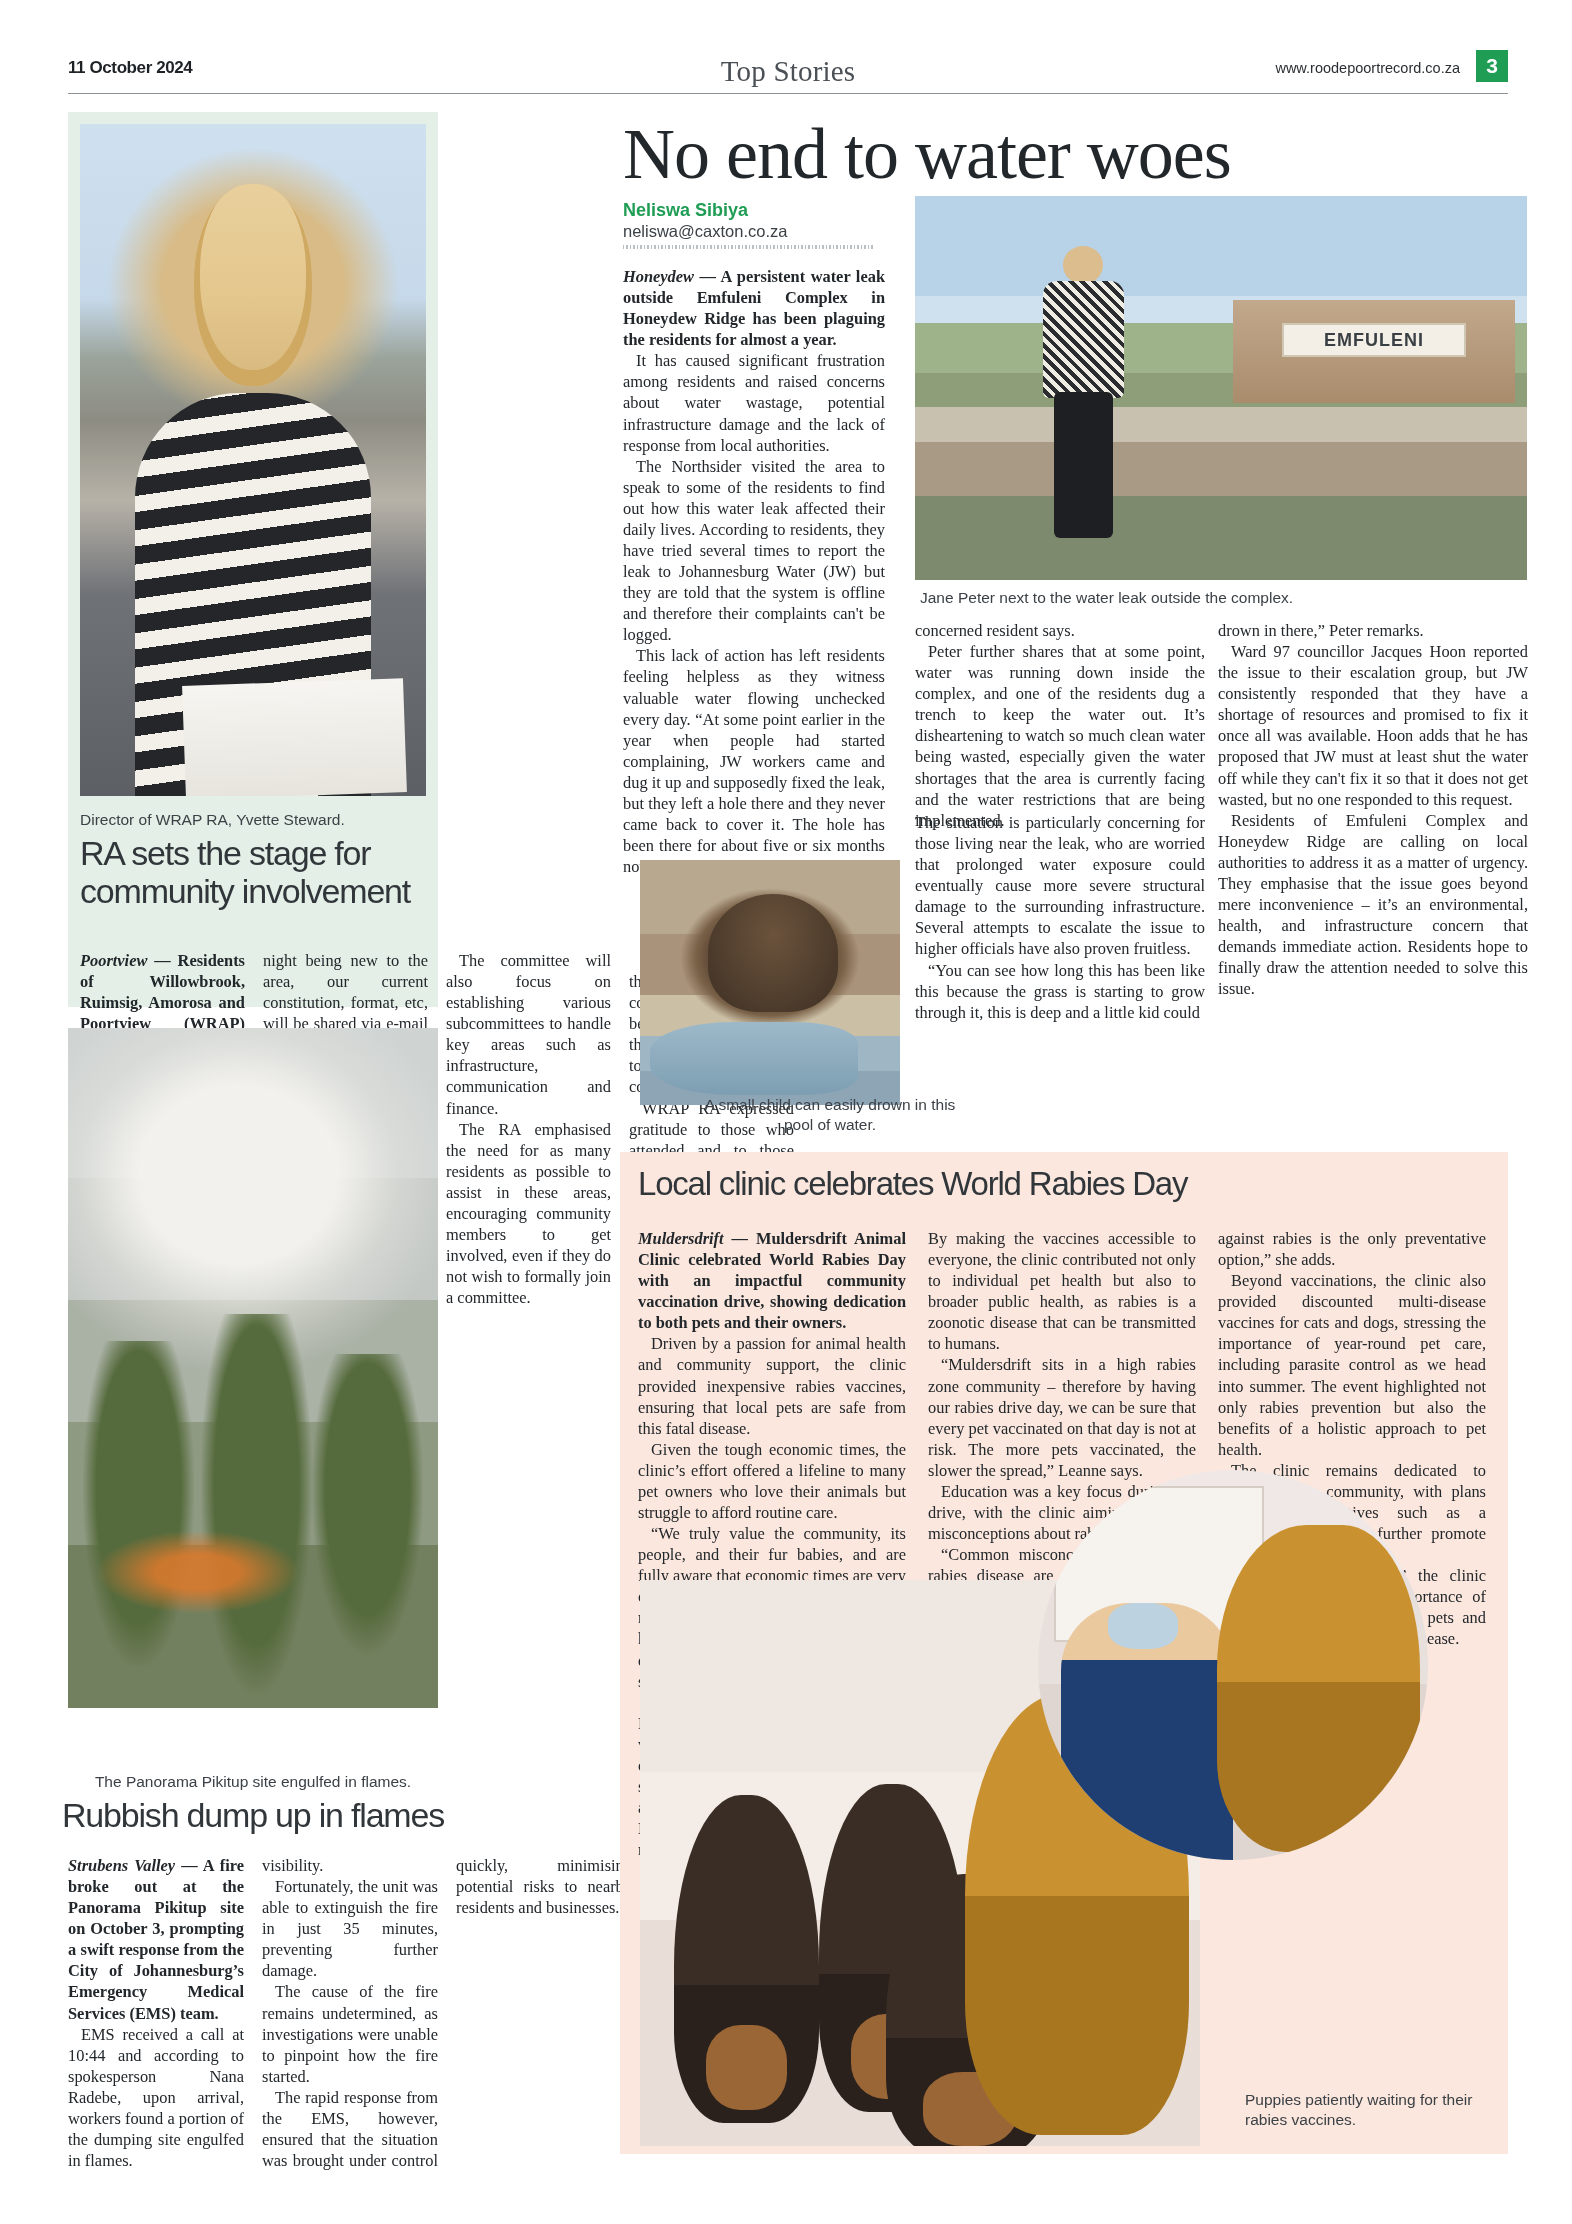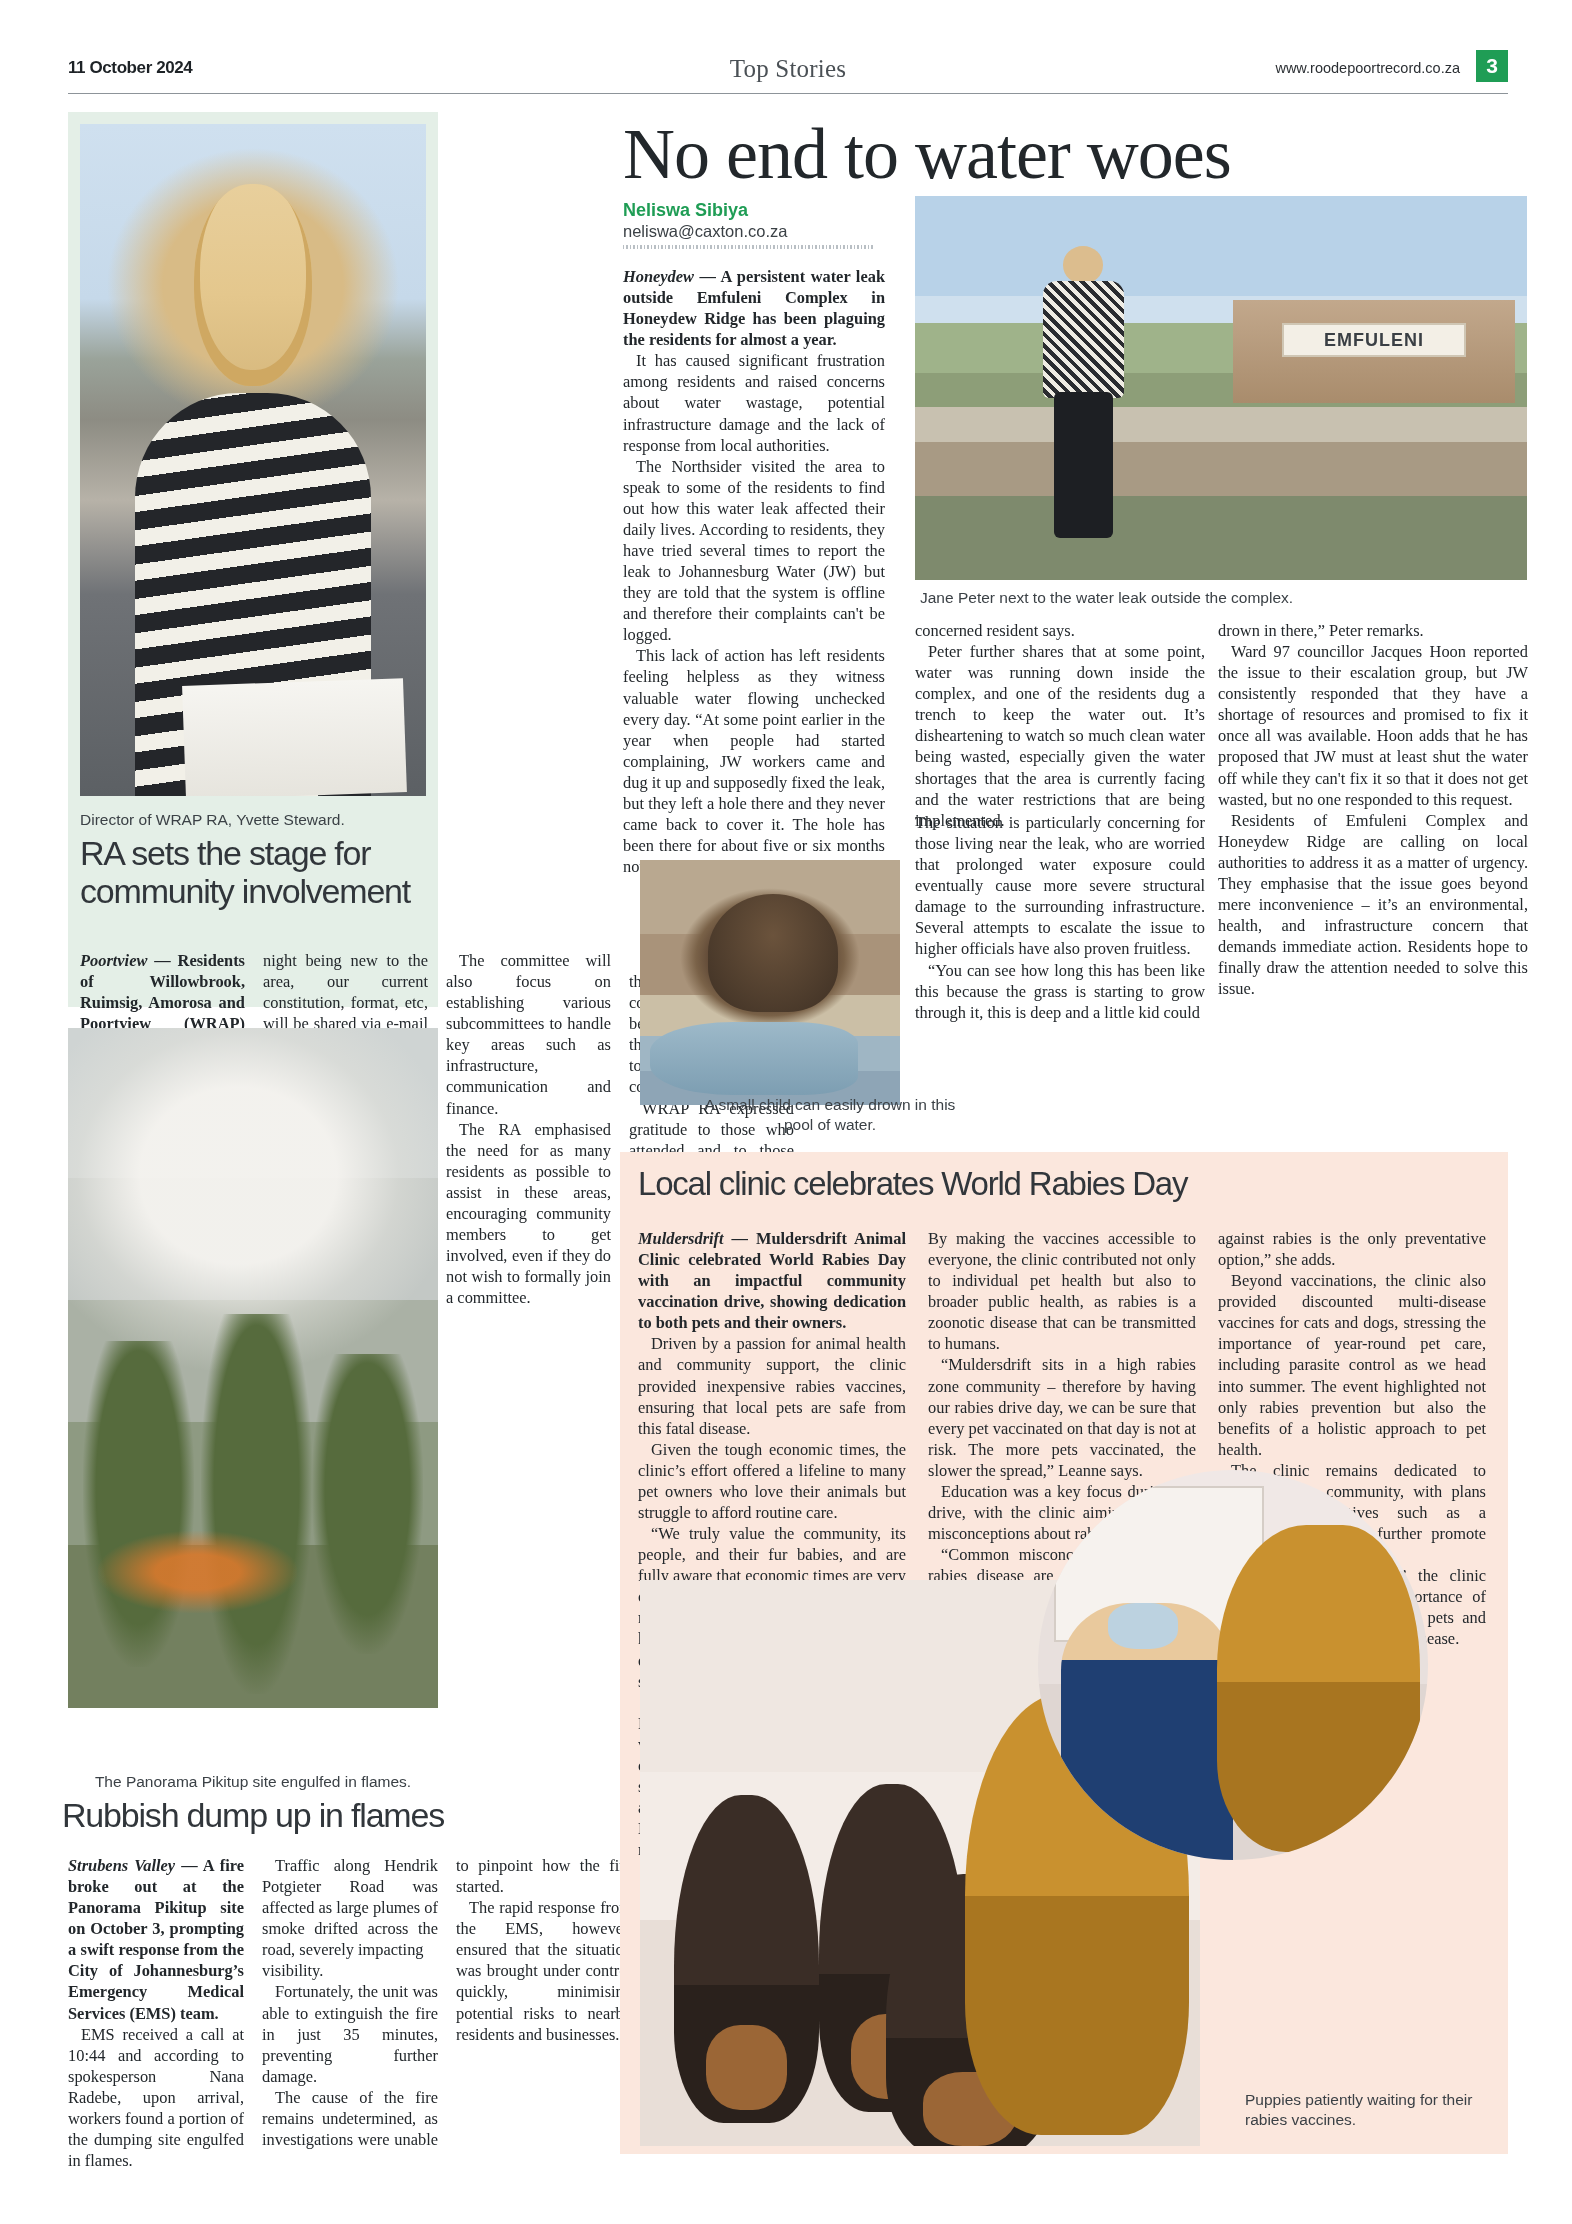--- a/index.html
+++ b/index.html
@@ -19,21 +19,21 @@
   }
   .mast-date{
     position:absolute; left:0; top:6px;
     font-family:"Liberation Sans", sans-serif;
     font-weight:bold; font-size:17px; color:#1d2226;
     letter-spacing:-0.4px;
   }
   .mast-section{
     position:absolute; left:50%; transform:translateX(-50%); top:3px;
     font-family:"Liberation Serif", serif;
-    font-size:25px; color:#4a5055; letter-spacing:0.2px;
+    font-size:29px; color:#4a5055; letter-spacing:0.2px;
   }
   .mast-url{
     position:absolute; right:48px; top:8px;
     font-family:"Liberation Sans", sans-serif;
     font-size:14.5px; color:#2b2f33;
   }
   .mast-page{
     position:absolute; right:0; top:-2px;
     width:32px; height:32px; background:#1f9d55;
     color:#fff; font-family:"Liberation Sans", sans-serif;
@@ -327,21 +327,20 @@
   <div class="tree t1"></div>
   <div class="tree t2"></div>
   <div class="tree t3"></div>
   <div class="glow"></div>
 </div>
 <div id="dump-caption" class="cap">The Panorama Pikitup site engulfed in flames.</div>
 <div id="dump-head" class="head-sans">Rubbish dump up in flames</div>
 <div id="dump-cols" class="body-col">
   <p class="first"><span class="lede"><i>Strubens Valley</i><span> — A fire broke out at the Panorama Pikitup site on October 3, prompting a swift response from the City of Johannesburg’s Emergency Medical Services (EMS) team.</span></span></p>
   <p>EMS received a call at 10:44 and according to spokesperson Nana Radebe, upon arrival, workers found a portion of the dumping site engulfed in flames.</p>
-  <p>Traffic along Hendrik Potgieter Road was affected as large plumes of smoke drifted across the road, severely impacting</p>
   <p class="first">visibility.</p>
   <p>Fortunately, the unit was able to extinguish the fire in just 35 minutes, preventing further damage.</p>
   <p>The cause of the fire remains undetermined, as investigations were unable to pinpoint how the fire started.</p>
   <p>The rapid response from the EMS, however, ensured that the situation was brought under control quickly, minimising potential risks to nearby residents and businesses.</p>
 </div>
 
 <div id="water-head">No end to water woes</div>
 <div id="water-byline">
   <div class="name">Neliswa Sibiya</div>
   <div class="mail">neliswa@caxton.co.za</div>

